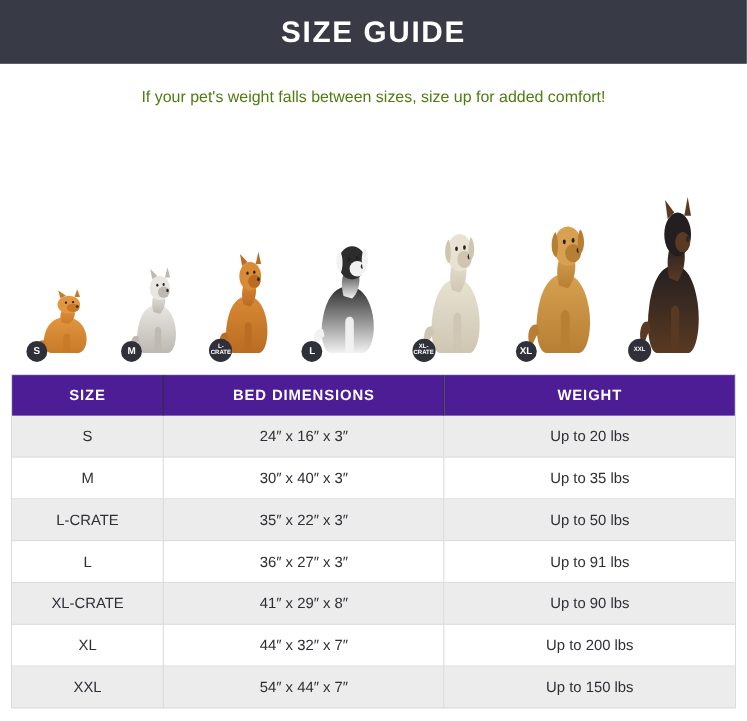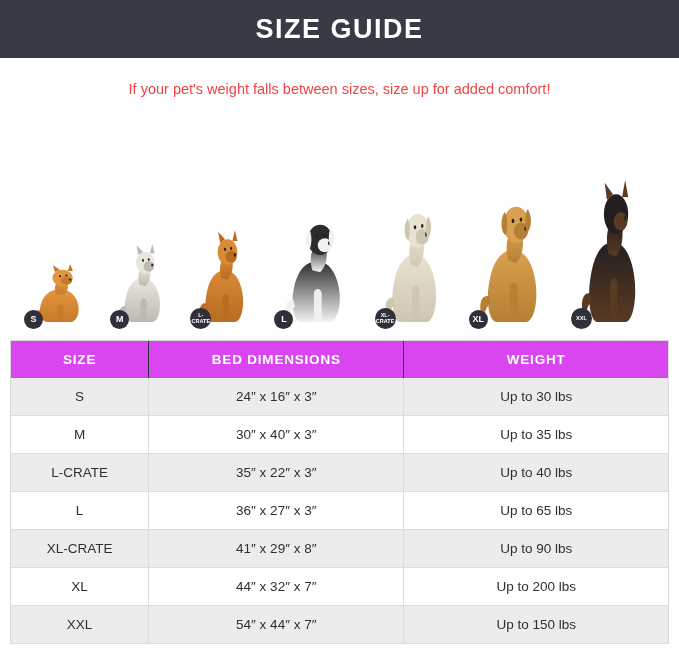--- a/index.html
+++ b/index.html
@@ -35,21 +35,21 @@
   }
   
   .subtitle-wrap {
     height: 62px;
     display: flex;
     align-items: center;
     justify-content: center;
   }
   .subtitle {
     font-size: 14.5px;
-    color: #ef4444;
+    color: #4d7c0f;
     font-weight: normal;
     text-align: center;
   }
   
   .dog-strip {
     position: relative;
     height: 200px;
     margin: 6px 10px 0 10px;
     display: flex;
     align-items: flex-end;
@@ -90,21 +90,21 @@
     margin: 14px 10px 0 10px;
     border: 1px solid #d9d9d9;
     border-bottom: none;
   }
   table.size-table {
     border-collapse: collapse;
     width: 100%;
     table-layout: fixed;
   }
   table.size-table th {
-    background: #d946ef;
+    background: #4c1d95;
     color: #ffffff;
     font-size: 13.5px;
     font-weight: bold;
     letter-spacing: 0.8px;
     padding: 11px 4px;
     border-right: 1px solid #2f3039;
   }
   table.size-table th:last-child { border-right: none; }
   table.size-table td {
     font-size: 13.5px;
@@ -374,36 +374,36 @@
         <tr>
           <th class="col-size">SIZE</th>
           <th class="col-dim">BED DIMENSIONS</th>
           <th class="col-wt">WEIGHT</th>
         </tr>
       </thead>
       <tbody>
           <tr class="row-odd">
             <td class="col-size">S</td>
             <td class="col-dim">24″ x 16″ x 3″</td>
-            <td class="col-wt">Up to 30 lbs</td>
+            <td class="col-wt">Up to 20 lbs</td>
           </tr>
           <tr class="row-even">
             <td class="col-size">M</td>
             <td class="col-dim">30″ x 40″ x 3″</td>
             <td class="col-wt">Up to 35 lbs</td>
           </tr>
           <tr class="row-odd">
             <td class="col-size">L-CRATE</td>
             <td class="col-dim">35″ x 22″ x 3″</td>
-            <td class="col-wt">Up to 40 lbs</td>
+            <td class="col-wt">Up to 50 lbs</td>
           </tr>
           <tr class="row-even">
             <td class="col-size">L</td>
             <td class="col-dim">36″ x 27″ x 3″</td>
-            <td class="col-wt">Up to 65 lbs</td>
+            <td class="col-wt">Up to 91 lbs</td>
           </tr>
           <tr class="row-odd">
             <td class="col-size">XL-CRATE</td>
             <td class="col-dim">41″ x 29″ x 8″</td>
             <td class="col-wt">Up to 90 lbs</td>
           </tr>
           <tr class="row-even">
             <td class="col-size">XL</td>
             <td class="col-dim">44″ x 32″ x 7″</td>
             <td class="col-wt">Up to 200 lbs</td>

